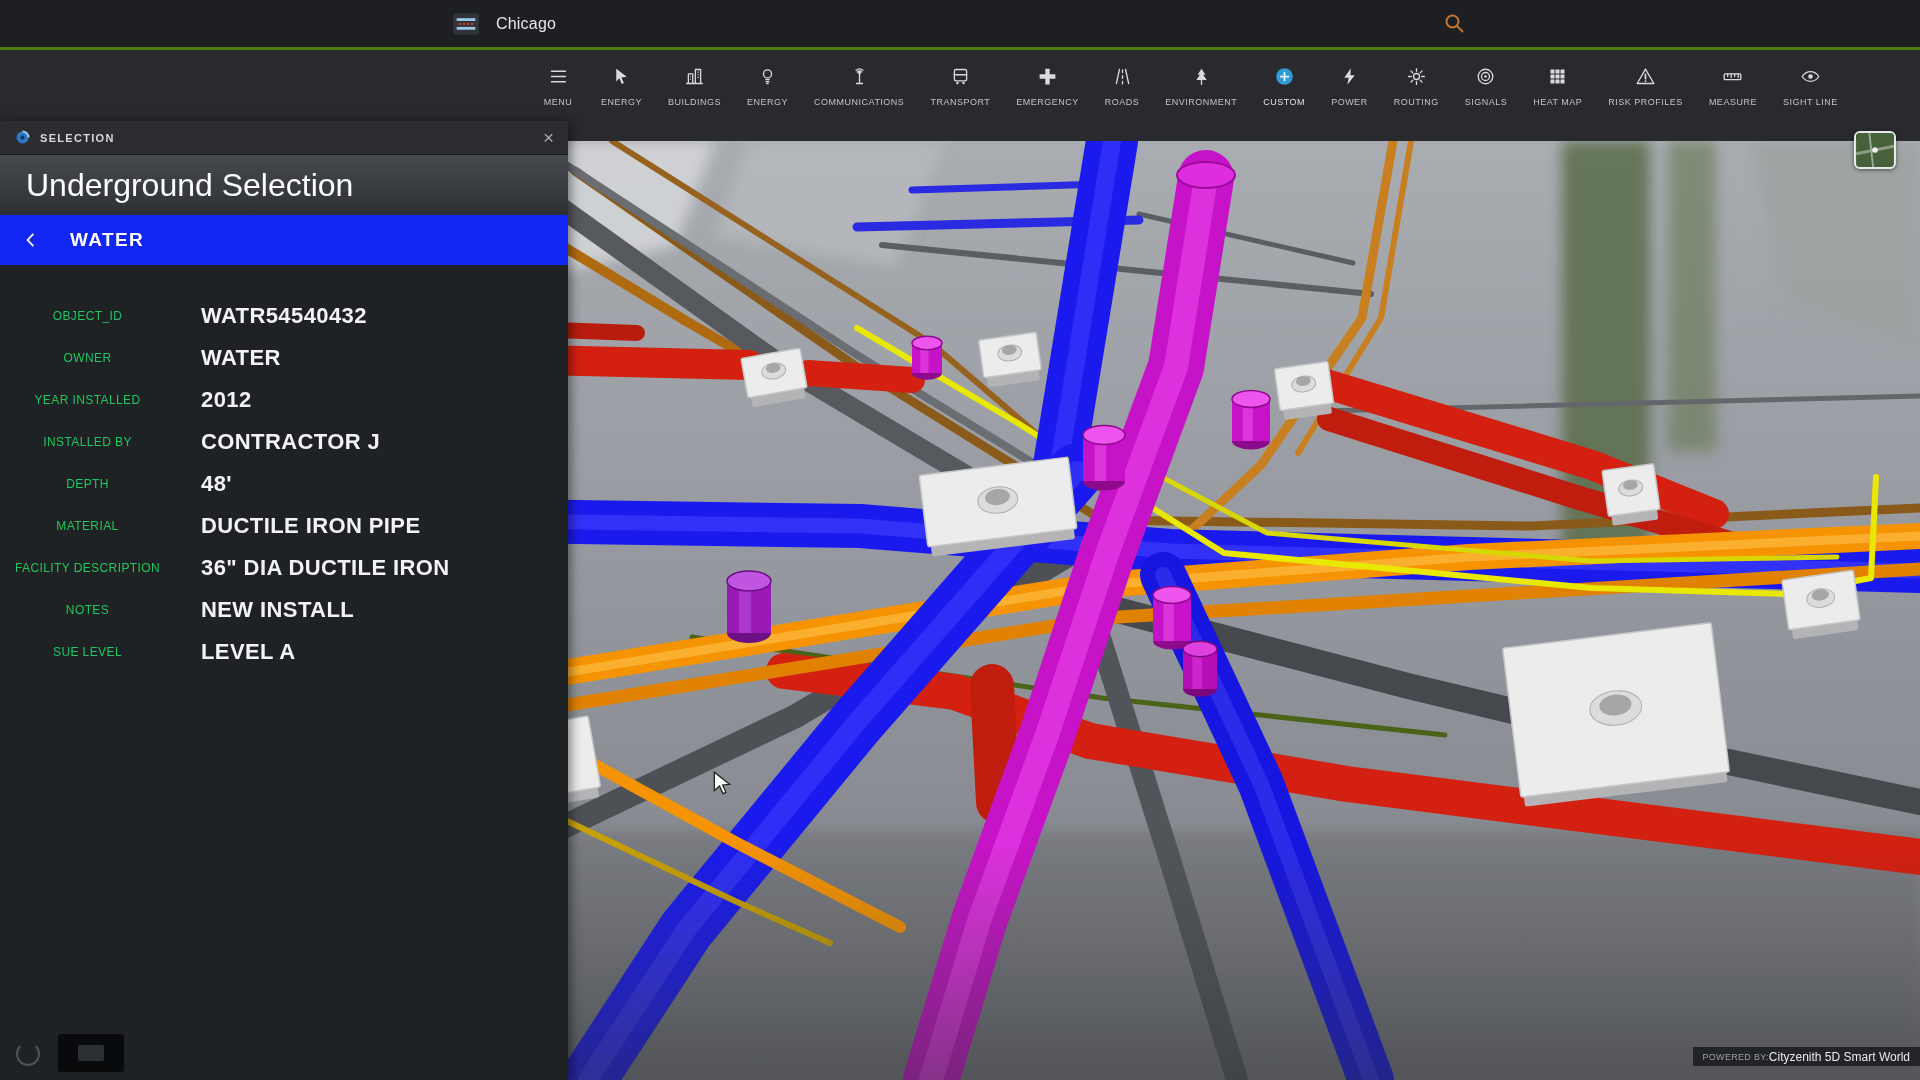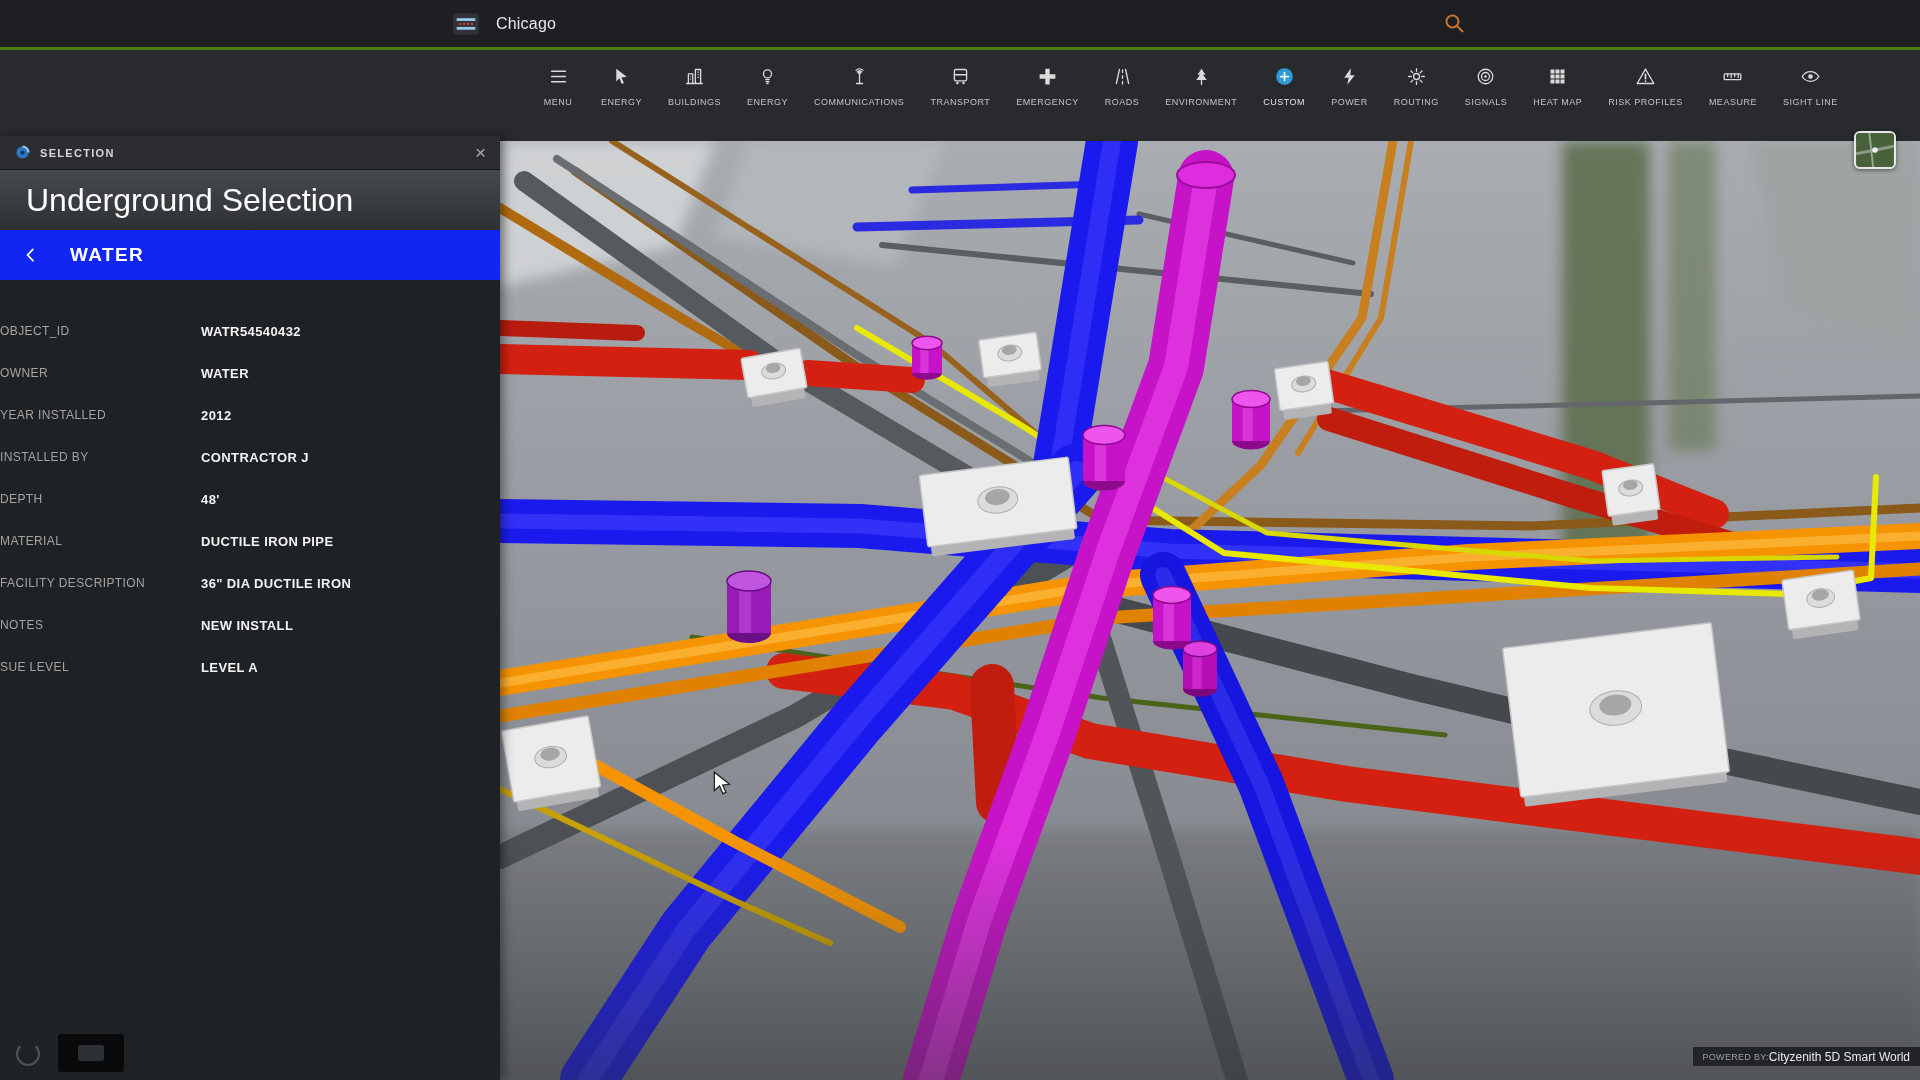--- a/index.html
+++ b/index.html
@@ -30,37 +30,37 @@
   #scene{width:100%;height:100%;display:block}
   .powered{position:absolute;right:0;bottom:14px;height:19px;display:flex;align-items:center;
     padding:0 10px;background:rgba(15,17,19,.72)}
   .powered .pb-pre{font-size:9px;color:#9aa0a6;letter-spacing:.3px}
   .powered .pb-brand{font-size:12px;color:#e9eaeb}
   .minimap{position:absolute;left:1854px;top:131px;width:42px;height:38px;border:2px solid #e8e8e8;
     border-radius:6px;overflow:hidden;z-index:35;box-shadow:0 1px 4px rgba(0,0,0,.5);cursor:pointer}
   .minimap svg{width:100%;height:100%;display:block}
 
   
-  #panel{position:absolute;top:136px;left:0;width:500px;bottom:0;background:#1f2225;z-index:20;
+  #panel{position:absolute;top:121px;left:0;width:568px;bottom:0;background:#1f2225;z-index:20;
     box-shadow:3px 0 10px rgba(0,0,0,.45)}
   .panel-head{height:34px;background:#2b2d30;display:flex;align-items:center;padding:0 14px;
     border-bottom:1px solid #16181a}
   .panel-head .ph-icon svg{width:17px;height:17px;display:block}
   .sel-label{font-size:11px;font-weight:bold;color:#d6d8da;letter-spacing:1.3px;margin-left:9px}
   .panel-close{margin-left:auto;background:none;border:none;color:#a6a9ac;font-size:19px;
     line-height:1;cursor:pointer;font-family:"Liberation Sans",sans-serif}
   .panel-title{height:60px;display:flex;align-items:center;padding-left:26px;font-size:32px;
     font-weight:400;color:#fdfdfd;background:linear-gradient(180deg,#46494d,#2e3134)}
   .water-bar{height:50px;background:#1126f2;display:flex;align-items:center;padding-left:22px;cursor:pointer}
   .water-bar .chev svg{width:18px;height:18px;display:block}
   .water-label{margin-left:30px;font-size:19px;font-weight:bold;color:#fff;letter-spacing:1.4px}
   #props{padding-top:30px}
   .prop-row{display:flex;align-items:center;height:42px}
-  .prop-label{width:175px;text-align:left;font-size:12px;color:#a3a3a3;letter-spacing:.4px;flex:none}
-  .prop-value{margin-left:26px;font-size:13px;font-weight:bold;color:#f2f3f4;letter-spacing:.4px}
+  .prop-label{width:175px;text-align:center;font-size:12px;color:#22c55e;letter-spacing:.4px;flex:none}
+  .prop-value{margin-left:26px;font-size:22px;font-weight:bold;color:#f2f3f4;letter-spacing:.4px}
 
   .spinner{position:absolute;left:16px;bottom:14px;width:24px;height:24px;border-radius:50%;
     border:2px solid rgba(255,255,255,.22);border-top-color:transparent}
   .mini-widget{position:absolute;left:58px;bottom:8px;width:66px;height:38px;background:rgba(5,6,7,.85);
     border-radius:3px;cursor:pointer;display:flex;align-items:center;justify-content:center}
   .mw-inner{width:26px;height:16px;background:#2c2f33;border-radius:2px}
 
   .cursor{position:absolute;left:710px;top:770px;width:26px;height:26px;z-index:40;pointer-events:none}
 </style>
 </head>

